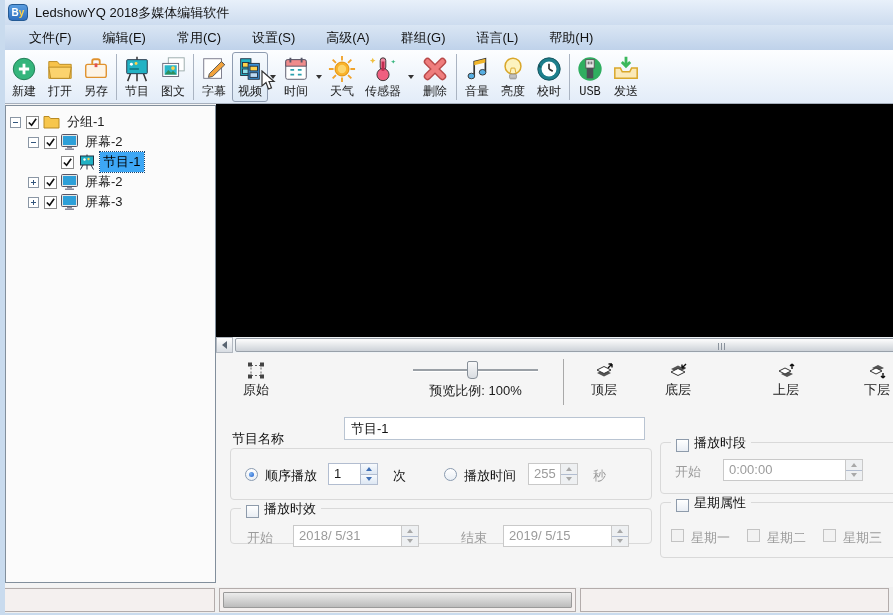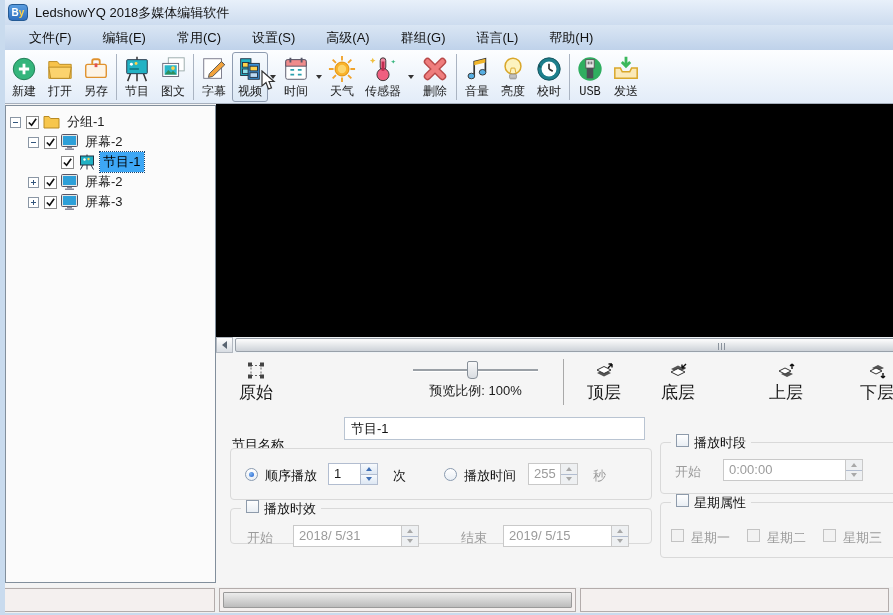--- a/index.html
+++ b/index.html
@@ -62,39 +62,39 @@
     border-right:5px solid #5a6572; }
   .hs-thumb { position:absolute; left:19px; top:1px; width:940px; height:14px; border:1px solid #98a0a9;
     border-radius:2px; background:linear-gradient(#fdfdfd,#cdd2d8); }
   .hs-grip { position:absolute; left:482px; top:4px; width:9px; height:7px;
     background:repeating-linear-gradient(90deg,#8a929c 0 1px,transparent 1px 3px); }
 
   
   .controls { left:216px; top:353px; width:677px; height:57px; background:#f5f5f5; }
   .ctl-btn { position:absolute; width:56px; text-align:center; }
   .ctl-btn .ic { height:20px; display:flex; align-items:flex-end; justify-content:center; }
-  .ctl-btn .lb { font-size:17px; margin-top:2px; }
+  .ctl-btn .lb { font-size:13px; margin-top:2px; }
   .ctl-sep { position:absolute; left:347px; top:6px; width:1px; height:46px; background:#a9a9a9; }
   .slider-wrap { position:absolute; left:197px; top:8px; width:125px; }
   .sl-track { position:relative; height:18px; }
   .sl-track::before { content:""; position:absolute; left:0; right:0; top:8px; height:2px;
     background:#9aa0a6; border-bottom:1px solid #fff; }
   .sl-thumb { position:absolute; left:54px; top:0; width:11px; height:18px;
     background:linear-gradient(#f8f8f8,#d9dde2); border:1px solid #878f98; border-radius:2px 2px 4px 4px; }
   .sl-label { margin-top:3px; font-size:13px; text-align:center; white-space:nowrap; }
 
   
   .form-area { left:216px; top:410px; width:760px; height:177px; background:#f5f5f5; }
   .flabel { position:absolute; font-size:13px; color:#111; white-space:nowrap; }
   .flabel.dis { color:#9b9b9b; }
   .txt-input { position:absolute; height:23px; border:1px solid #b9c4d2; background:#fff;
     font-family:inherit; font-size:13px; padding:0 6px; color:#111; }
   .gbox { position:absolute; border:1px solid #d9d9d9; border-radius:4px; background:#f5f5f5; }
   .legend { position:absolute; top:-9px; left:10px; background:#f5f5f5; padding:0 5px;
-    display:flex; align-items:flex-start; gap:5px; }
+    display:flex; align-items:flex-end; gap:5px; }
   .cb { width:13px; height:13px; border:1px solid #8e9bab; background:linear-gradient(#fff,#e9eef4); }
   .cb.dis { border-color:#c3c3c3; background:#f2f2f2; }
   .radio { position:absolute; width:13px; height:13px; border-radius:50%; border:1px solid #8a9bb0;
     background:linear-gradient(#fff,#e9eef4); }
   .radio.on::after { content:""; position:absolute; left:3px; top:3px; width:5px; height:5px;
     border-radius:50%; background:radial-gradient(circle at 35% 35%,#7db4ef,#1f5fd0); }
   .spin { position:absolute; height:22px; border:1px solid #b2bdd0; background:#fff; display:flex; }
   .spin .val { padding:2px 5px; font-size:13px; flex:1 1 auto; overflow:hidden; white-space:nowrap; }
   .spin .btns { width:17px; border-left:1px solid #b2bdd0; display:flex; flex-direction:column; }
   .spin .btns div { flex:1; display:flex; align-items:center; justify-content:center;
@@ -491,21 +491,21 @@
             <path d="M4 5l6-3 6 3-6 3z" fill="#555"></path>
             <path d="M2 8l6-3 6 3-6 3z" fill="#fff" stroke="#333"></path>
             <path d="M15 10v5m0 0l-2-2m2 2l2-2" stroke="#111" stroke-width="1.4" fill="none"></path>
           </svg>
         </span>
       <div class="lb">下层</div>
     </div>
   </div>
 
   <div class="abs form-area">
-    <div class="flabel" style="left:16px;top:26px">节目名称</div>
+    <div class="flabel" style="left:16px;top:20px">节目名称</div>
     <input class="txt-input" style="left: 128px; top: 7px; width: 301px;" value="节目-1">
 
     <div class="gbox" style="left:14px;top:38px;width:422px;height:52px">
       <span class="radio on" style="left:14px;top:19px"></span>
       <div class="flabel" style="left:34px;top:18px">顺序播放</div>
       <div class="spin" style="left:97px;top:14px;width:50px">
         <div class="val">1</div>
         <div class="btns">
             <div>
               <span class="arr-up"></span>

